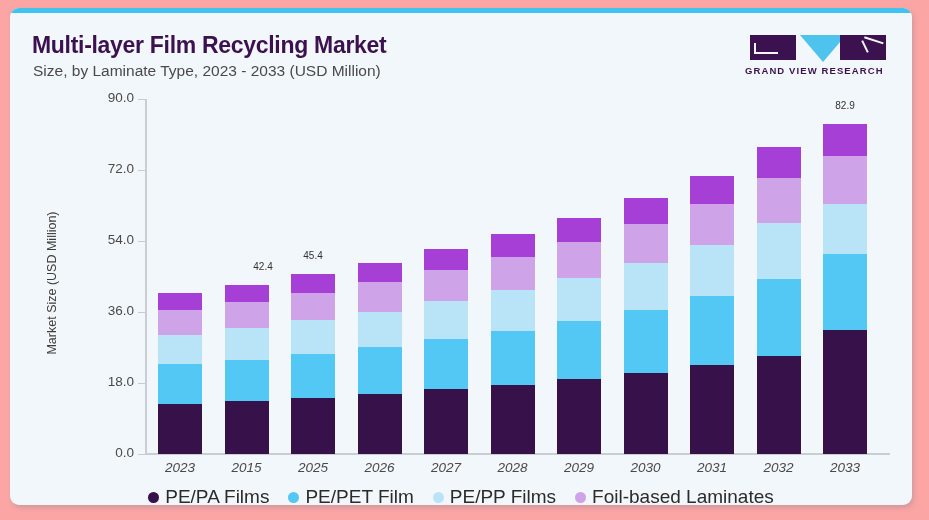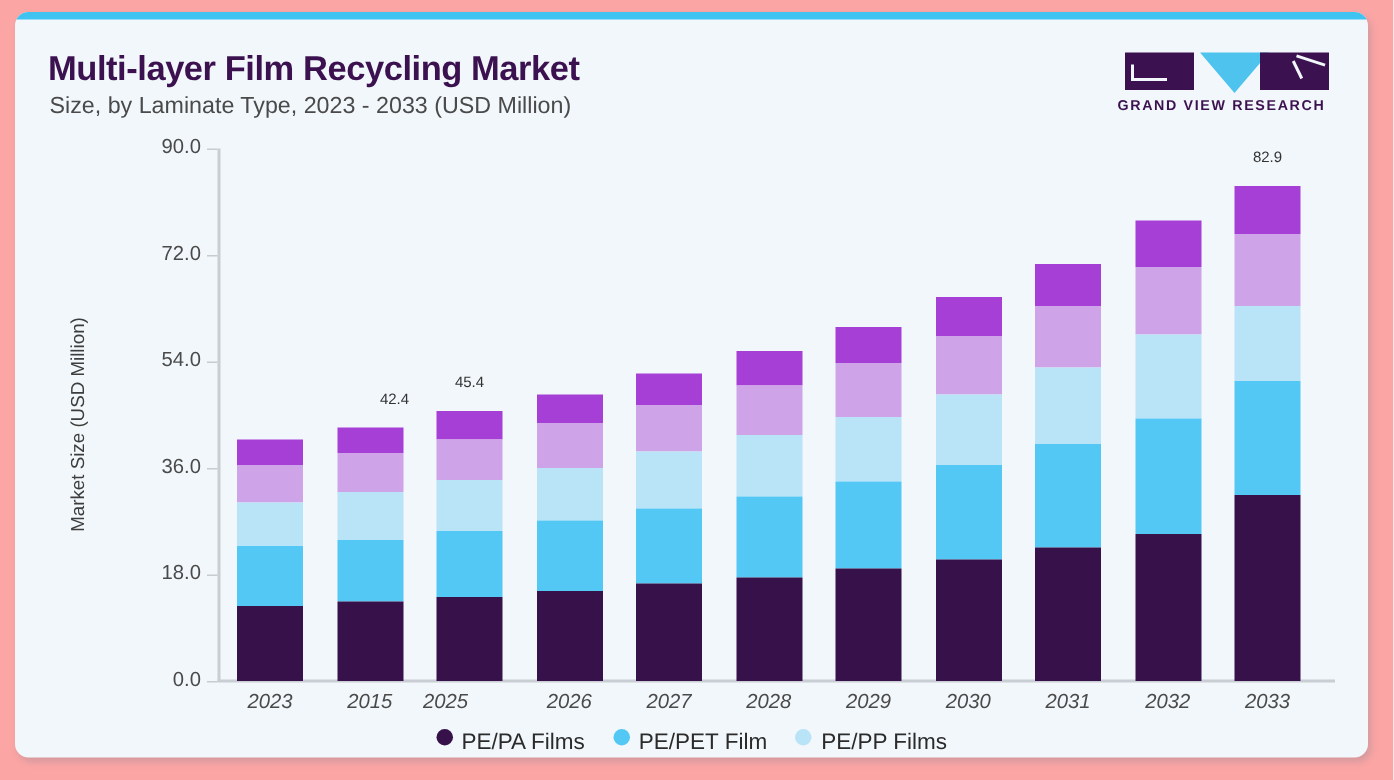--- a/index.html
+++ b/index.html
@@ -196,22 +196,23 @@
     left: 0;
     top: 478px;
     width: 902px;
     display: flex;
     justify-content: center;
     align-items: center;
     gap: 19px;
   }
   .legend-item {
     display: flex;
+    align-items: center;
     gap: 6px;
-    font-size: 15px;
+    font-size: 19px;
     color: #2b2b2b;
     white-space: nowrap;
   }
   .legend-dot {
     width: 11px;
     height: 11px;
     border-radius: 50%;
     flex: 0 0 auto;
   }
 </style>
@@ -271,21 +272,21 @@
         <div class="bar-label" style="left: 218px; top: 252.783px;">42.4</div>
         <div class="xtick" style="left: 201.5px;">2015</div>
         <div class="bar" style="left: 281px; bottom: 51px;">
           <div class="seg" title="Barrier-coated Films 2025: 4.7" style="height: 18.5389px; background: rgb(165, 63, 214);"></div>
           <div class="seg" title="Foil-based Laminates 2025: 7" style="height: 27.6111px; background: rgb(207, 163, 232);"></div>
           <div class="seg" title="PE/PP Films 2025: 8.5" style="height: 33.5278px; background: rgb(185, 228, 247);"></div>
           <div class="seg" title="PE/PET Films 2025: 11.1" style="height: 43.7833px; background: rgb(84, 200, 245);"></div>
           <div class="seg" title="PE/PA Films 2025: 14.3" style="height: 56.4056px; background: rgb(54, 17, 74);"></div>
         </div>
         <div class="bar-label" style="left: 268px; top: 242.133px;">45.4</div>
-        <div class="xtick" style="left: 252px;">2025</div>
+        <div class="xtick" style="left: 268px;">2025</div>
         <div class="bar" style="left: 347.5px; bottom: 51px;">
           <div class="seg" title="Barrier-coated Films 2026: 5" style="height: 19.7222px; background: rgb(165, 63, 214);"></div>
           <div class="seg" title="Foil-based Laminates 2026: 7.4" style="height: 29.1889px; background: rgb(207, 163, 232);"></div>
           <div class="seg" title="PE/PP Films 2026: 9" style="height: 35.5px; background: rgb(185, 228, 247);"></div>
           <div class="seg" title="PE/PET Films 2026: 11.8" style="height: 46.5444px; background: rgb(84, 200, 245);"></div>
           <div class="seg" title="PE/PA Films 2026: 15.3" style="height: 60.35px; background: rgb(54, 17, 74);"></div>
         </div>
         <div class="xtick" style="left: 334.5px;">2026</div>
         <div class="bar" style="left: 414px; bottom: 51px;">
           <div class="seg" title="Barrier-coated Films 2027: 5.3" style="height: 20.9056px; background: rgb(165, 63, 214);"></div>
@@ -352,15 +353,19 @@
           <span>PE/PA Films</span>
         </div>
         <div class="legend-item">
           <span class="legend-dot" style="background: rgb(84, 200, 245);"></span>
           <span>PE/PET Film</span>
         </div>
         <div class="legend-item">
           <span class="legend-dot" style="background: rgb(185, 228, 247);"></span>
           <span>PE/PP Films</span>
         </div>
+        <div class="legend-item">
+          <span class="legend-dot" style="background: rgb(207, 163, 232);"></span>
+          <span>Foil-based Laminates</span>
+        </div>
       </div>
   </div>
 </div>
 
 </body></html>

